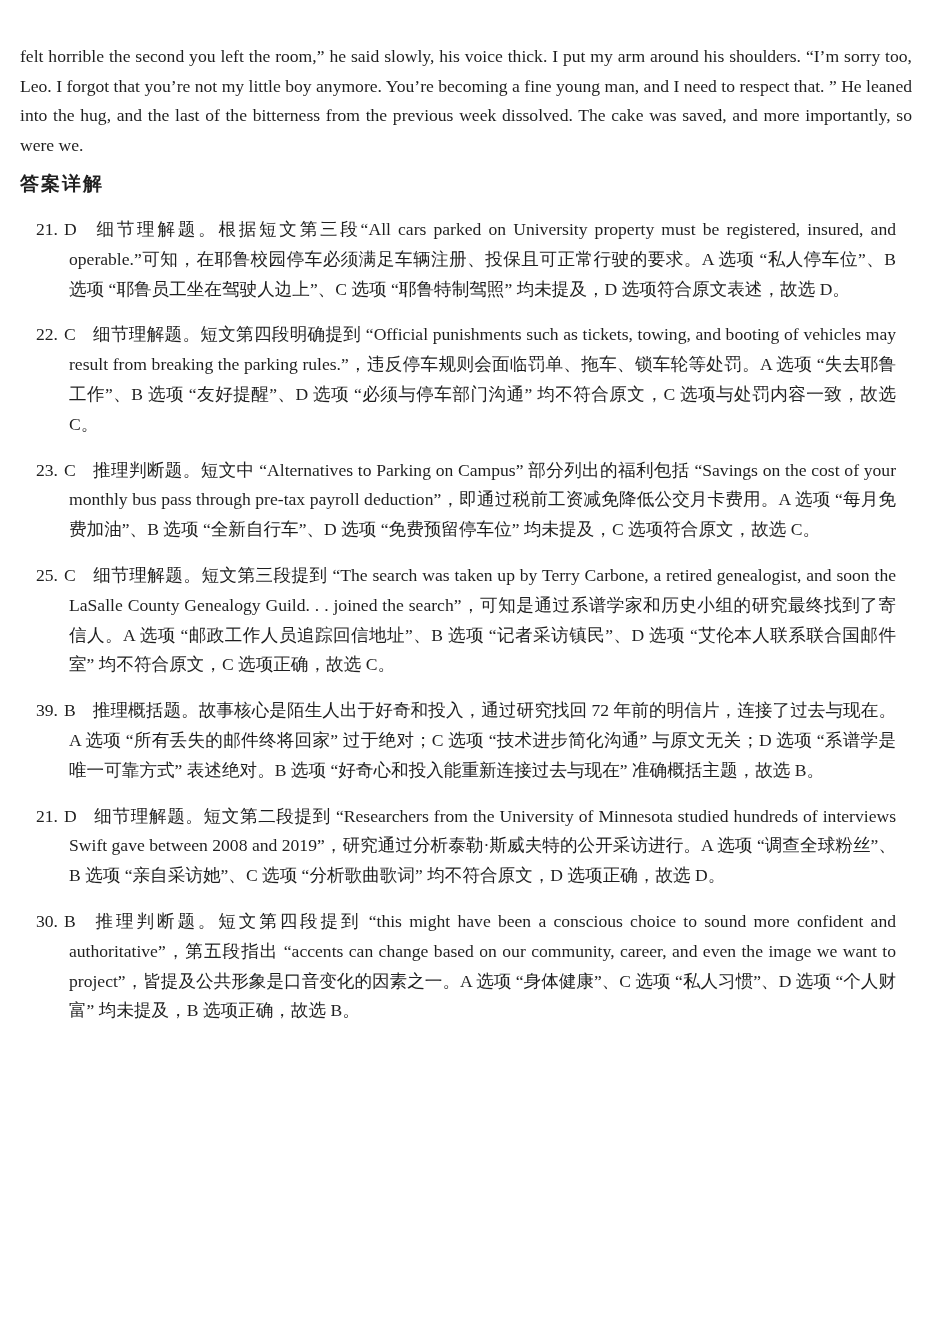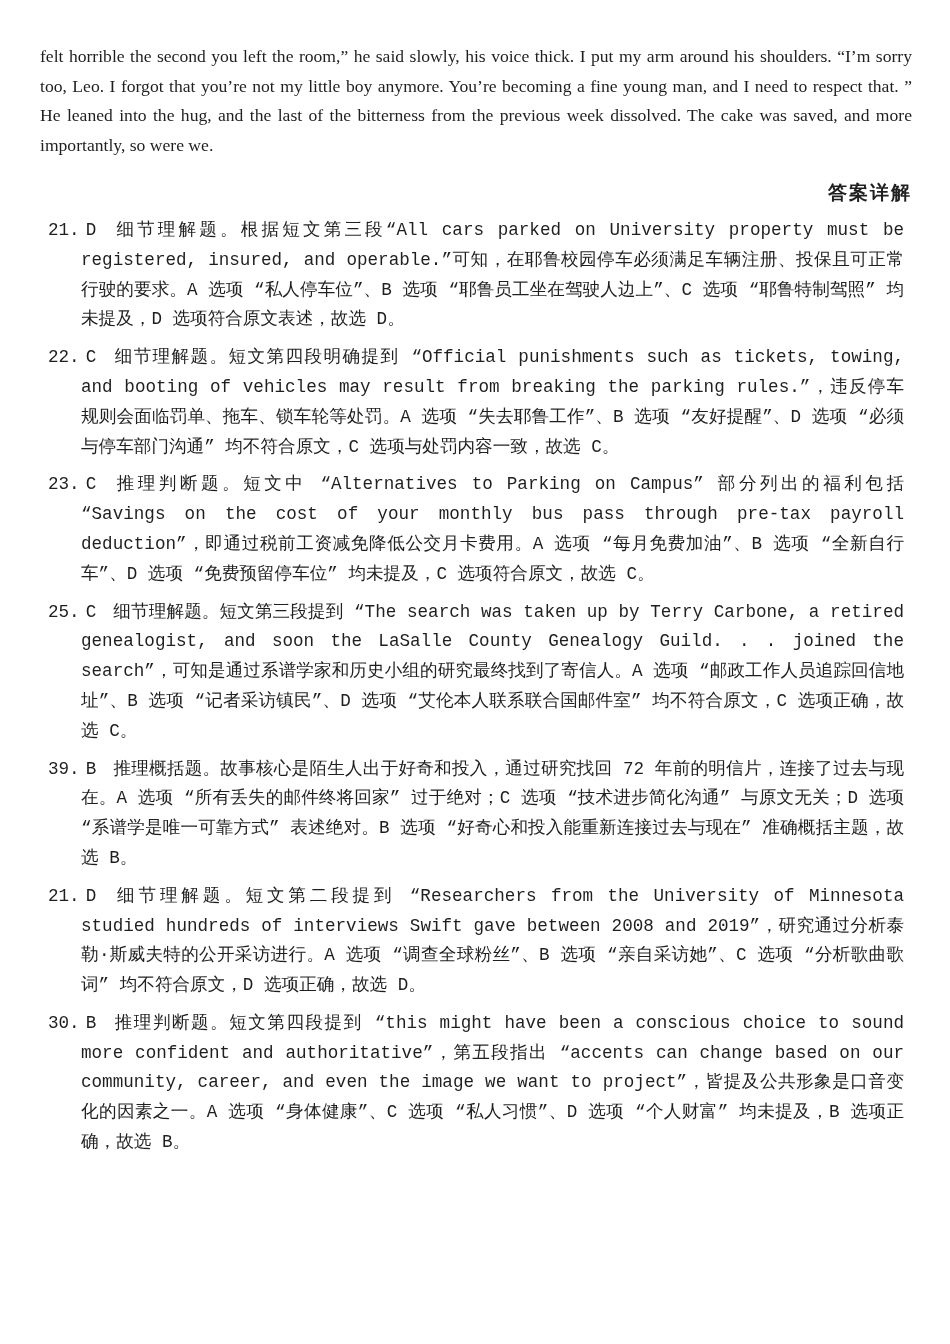--- a/index.html
+++ b/index.html
@@ -8,50 +8,49 @@
     background: #ffffff;
   }
   .page {
     position: relative;
     width: 950px;
     height: 1344px;
     box-sizing: border-box;
     background: #ffffff;
     color: #1f1f1f;
     font-family: "Liberation Serif", "DejaVu Serif", serif;
-    padding: 42px 38px 10px 40px;
+    padding: 42px 38px 10px 20px;
     overflow: hidden;
   }
   .intro {
     margin: 0;
     font-size: 17.6px;
     line-height: 29.6px;
     text-align: justify;
     text-justify: inter-ideograph;
   }
   .section-title {
-    margin: 18px 0 2px 0;
-    text-align: right;
+    margin: 9px 0 2px 0;
+    text-align: left;
     font-size: 19px;
     font-weight: bold;
     line-height: 29.6px;
     letter-spacing: 2px;
   }
   .answers {
     margin: 0;
   }
   .answer-item {
-    margin: 8px;
+    margin: 16px;
     font-size: 17.6px;
     line-height: 29.8px;
     text-align: justify;
     text-justify: inter-ideograph;
     padding-left: 33px;
     text-indent: -33px;
-    font-family: Liberation Mono, monospace;
   }
   .answer-letter {
     margin-left: 6px;
   }
   .question-type {
     margin-left: 17px;
   }
 </style>
 </head>
 <body>

